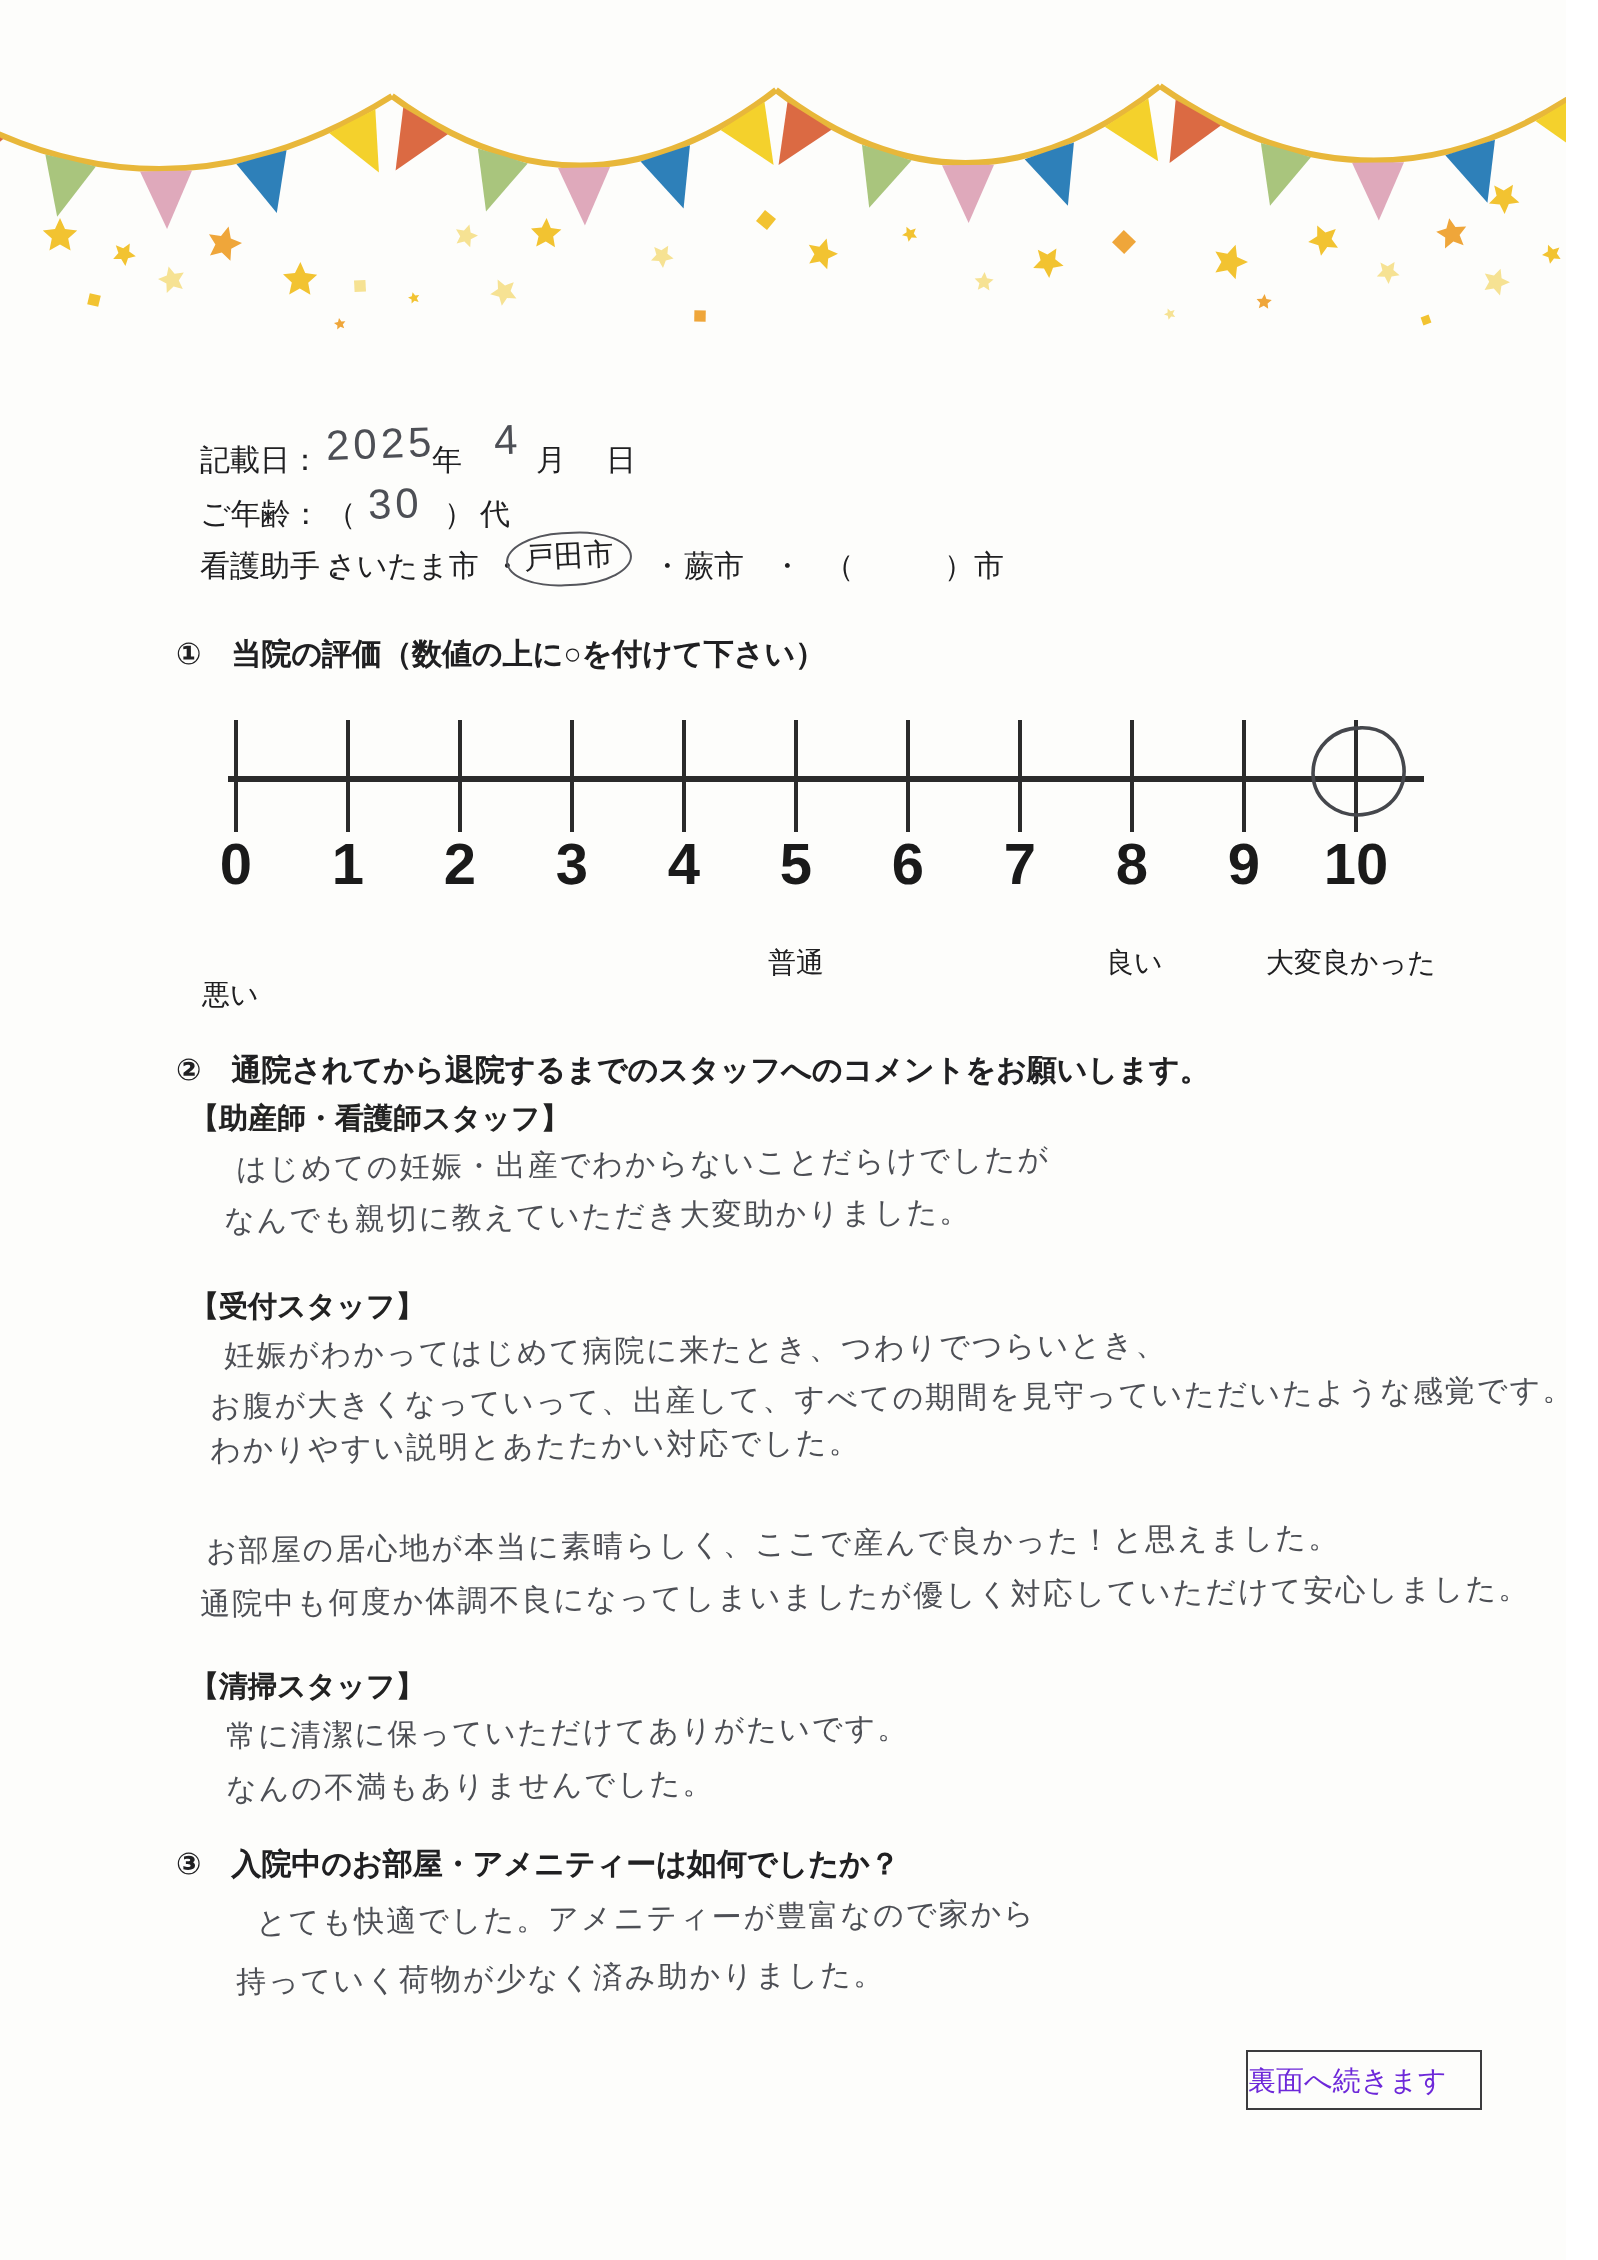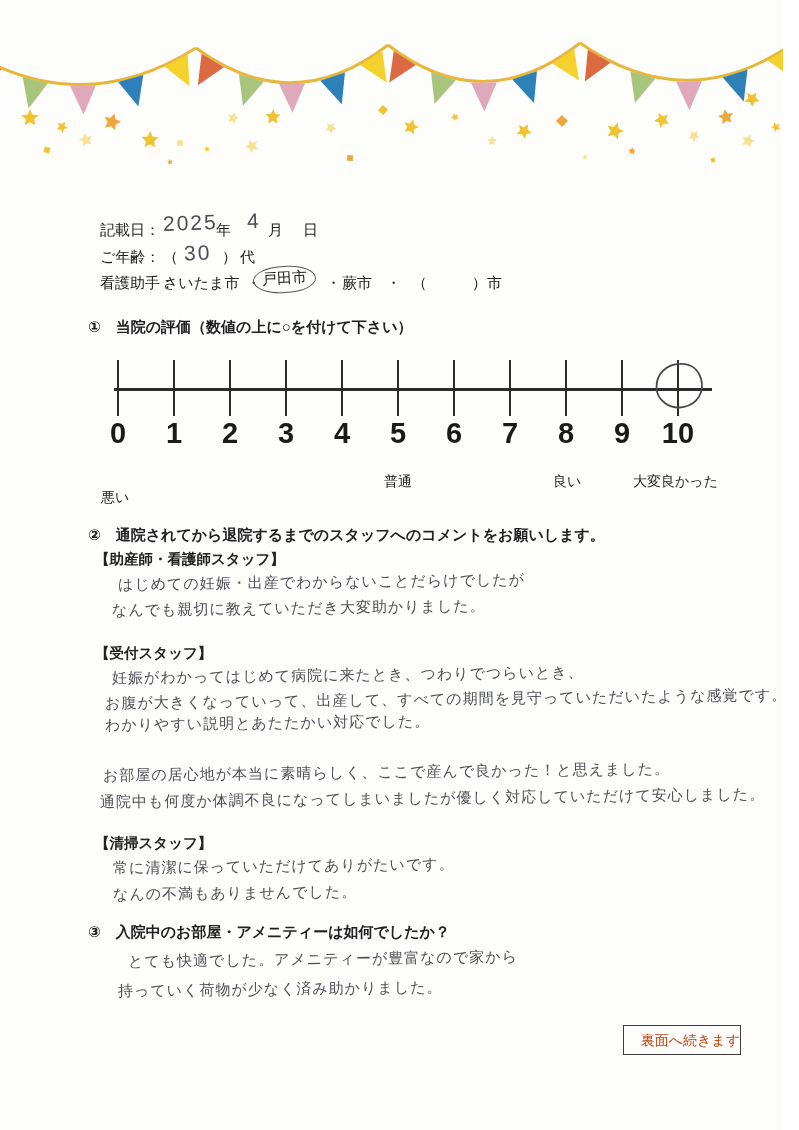--- a/index.html
+++ b/index.html
@@ -27,21 +27,21 @@
   .tick{position:absolute;top:8px;width:0;}
   .tick .tm{position:absolute;left:-1.2px;top:0;width:2.4px;height:56px;background:#2b2b2b;}
   .tick .tn{
     position:absolute;top:57px;left:0;transform:translateX(-50%);
     font-size:29px;font-weight:bold;color:#1a1a1a;font-family:"Liberation Sans",sans-serif;
   }
   .circle-mark{position:absolute;left:558px;top:4px;}
   .sec-title{font-size:14.5px;font-weight:bold;color:#222;}
   .footer-box{
     position:absolute;left:623px;top:1025px;width:116px;height:28px;
-    border:1.6px solid #3c3c3e;text-align:right;line-height:28px;font-size:14px;color:#c2410c;
+    border:1.6px solid #3c3c3e;text-align:left;line-height:28px;font-size:14px;color:#6d28d9;
   }
   svg{display:block;}
 </style>
 </head>
 <body>
 
 <div class="page">
 
   <svg id="bunting" class="abs" style="left:0;top:0;" width="799" height="185" viewBox="0 0 799 185">
       <path d="M -30 52 Q 83 119 196 48" fill="none" stroke="#e8b73a" stroke-width="3"></path>

